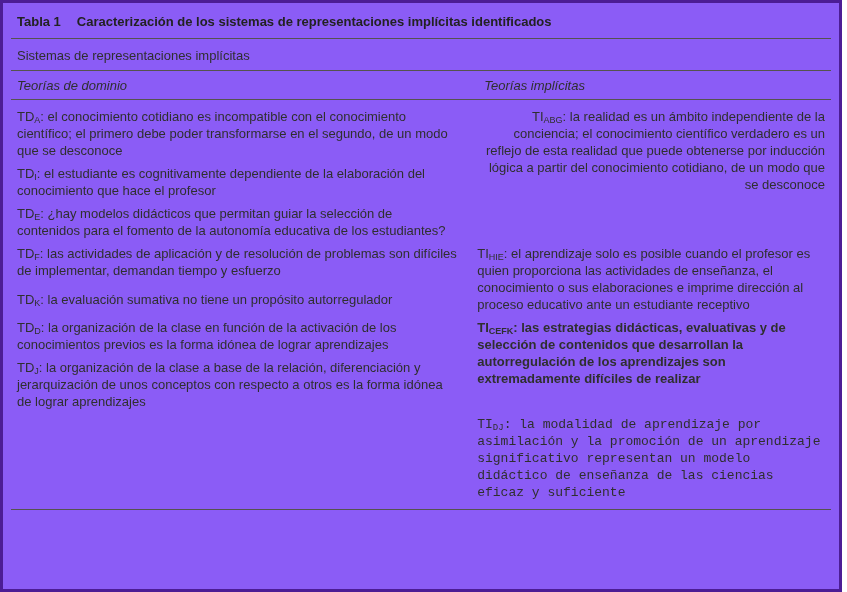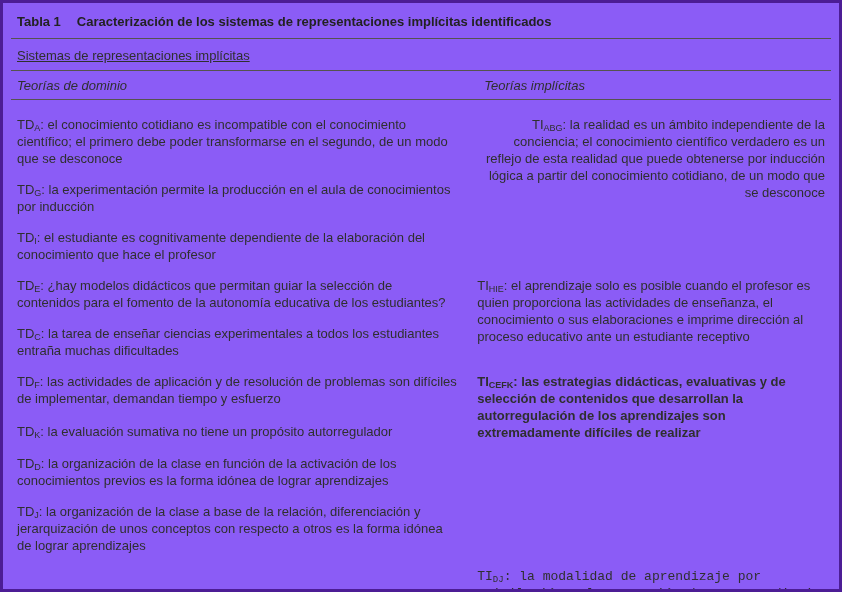--- a/index.html
+++ b/index.html
@@ -35,41 +35,40 @@
   }
 
   .rule {
     border-bottom: 1px solid #55534f;
     height: 0;
     margin: 0 8px;
   }
 
   .group-header-row {
     padding: 8px 26px 6px 14px;
-    text-decoration: underline;
   }
 
   .col-header-row {
     display: grid;
     grid-template-columns: 1fr 0.79fr;
     column-gap: 36px;
     padding: 6px 14px 5px 14px;
     font-style: italic;
   }
 
   .body-grid {
     display: grid;
     grid-template-columns: 1fr 0.79fr;
     column-gap: 20px;
     grid-auto-rows: auto;
     padding: 8px 14px 0 14px;
   }
 
   .entry {
-    margin: 8px 0 6px 0;
+    margin: 0 0 6px 0;
     grid-column: 1;
   }
   .entry.ti { grid-column: 2; }
   .ti-pos-1 { grid-row: 1 / span 2; text-align: right; }
   .ti-pos-2 { grid-row: 4 / span 2; }
   .ti-pos-3 { grid-row: 6 / span 2; font-weight: bold; }
   .ti-pos-4 { grid-row: 10 / span 2; font-family: Liberation Mono, monospace; }
 
   sub {
     font-size: 9px;
@@ -104,32 +103,28 @@
   </div>
 
   <div class="rule"></div>
 
   <div class="body-grid">
 
     <p class="entry"><span><span>TD</span><sub>A</sub><span>:</span></span>
       <span>el conocimiento cotidiano es incompatible con el conocimiento científico; el primero debe poder transformarse en el segundo, de un modo que se desconoce</span></p>
 
 
-    <p class="entry"><span><span>TD</span><sub>G</sub><span>:</span></span>
-      <span>la experimentación permite la producción en el aula de conocimientos por inducción</span></p>
 
 
     <p class="entry"><span><span>TD</span><sub>I</sub><span>:</span></span>
       <span>el estudiante es cognitivamente dependiente de la elaboración del conocimiento que hace el profesor</span></p>
 
     <p class="entry"><span><span>TD</span><sub>E</sub><span>:</span></span>
       <span>¿hay modelos didácticos que permitan guiar la selección de contenidos para el fomento de la autonomía educativa de los estudiantes?</span></p>
 
-    <p class="entry"><span><span>TD</span><sub>C</sub><span>:</span></span>
-      <span>la tarea de enseñar ciencias experimentales a todos los estudiantes entraña muchas dificultades</span></p>
 
     <p class="entry"><span><span>TD</span><sub>F</sub><span>:</span></span>
       <span>las actividades de aplicación y de resolución de problemas son difíciles de implementar, demandan tiempo y esfuerzo</span></p>
 
     <p class="entry"><span><span>TD</span><sub>K</sub><span>:</span></span>
       <span>la evaluación sumativa no tiene un propósito autorregulador</span></p>
 
     <p class="entry"><span><span>TD</span><sub>D</sub><span>:</span></span>
       <span>la organización de la clase en función de la activación de los conocimientos previos es la forma idónea de lograr aprendizajes</span></p>
 

